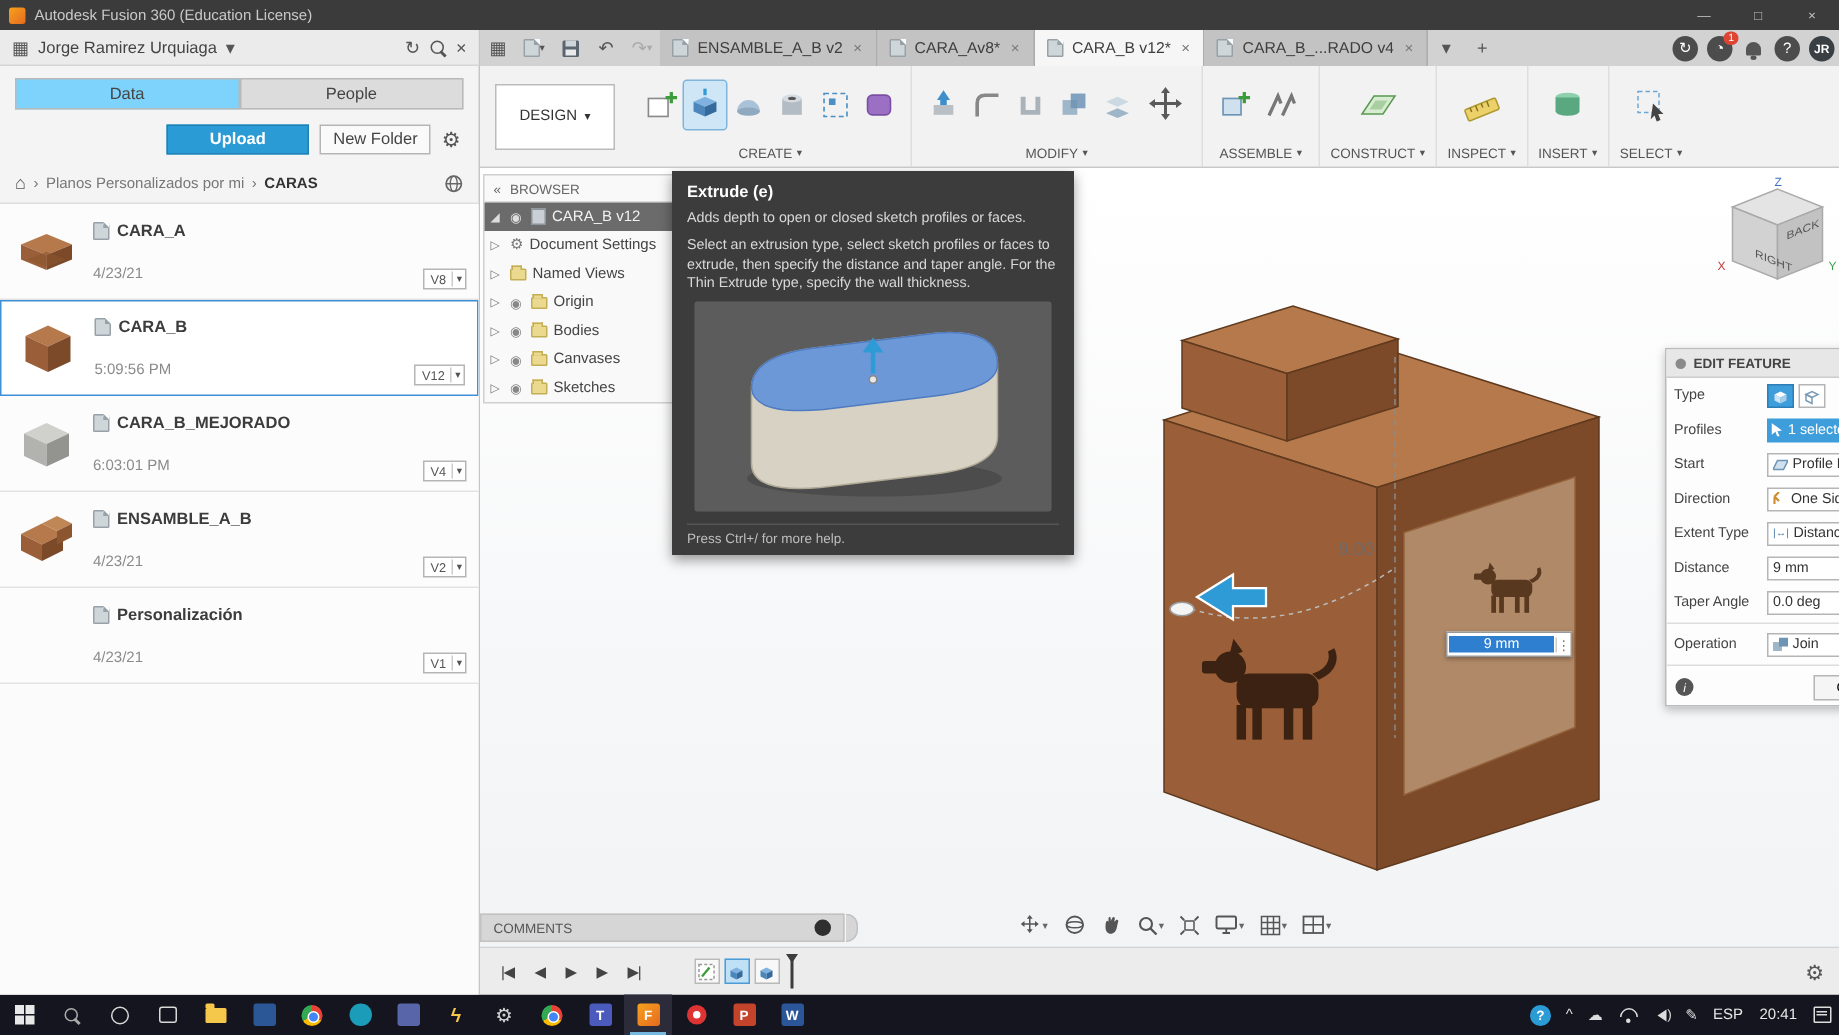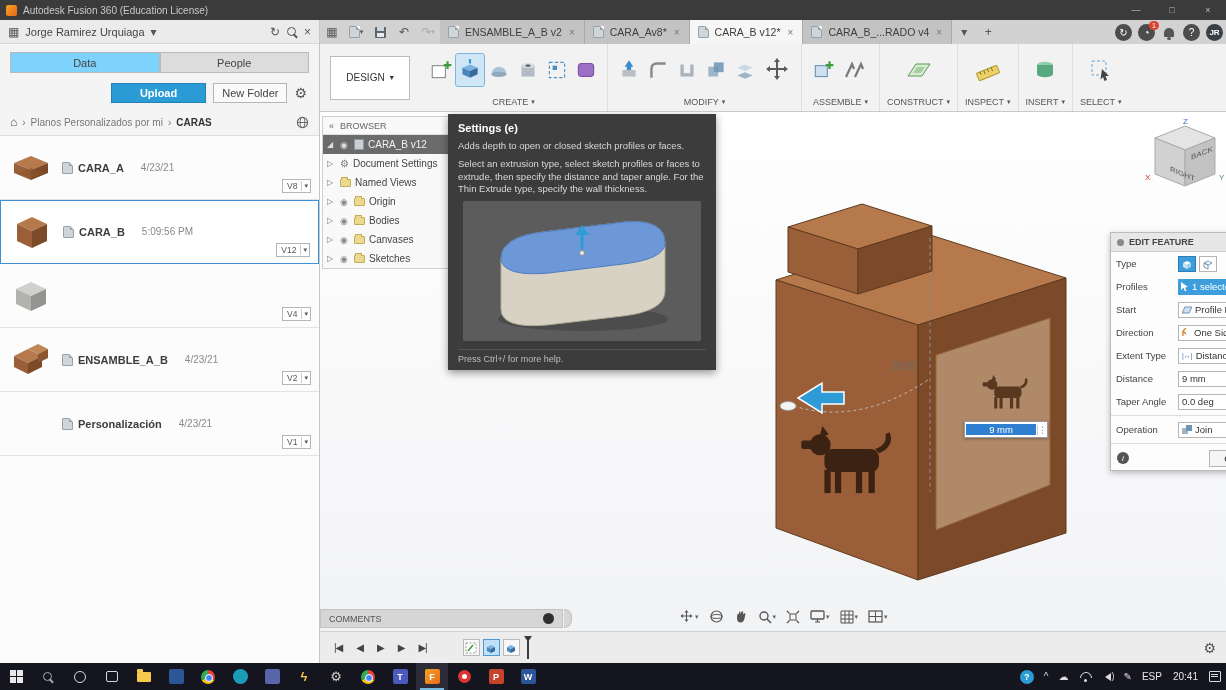--- a/index.html
+++ b/index.html
@@ -31,21 +31,21 @@
 .btn-upload{background:#2a9bd5;color:#fff;border:1px solid #1f81b4;padding:3px 28px;font-size:11px;font-weight:bold;cursor:pointer}
 .btn-newfolder{background:#fafafa;color:#444;border:1px solid #b5b5b5;padding:3px 8px;font-size:11px;cursor:pointer}
 .gear{font-size:14px;color:#555;cursor:pointer;line-height:1}
 .crumbs{display:flex;align-items:center;gap:5px;padding:4px 10px 6px;font-size:10px;color:#777;border-bottom:1px solid #ddd}
 .crumb-cur{color:#333;font-weight:bold}
 .crumbspacer{flex:1}
 .items{flex:1;overflow:hidden;background:#fbfbfb}
 .item{position:relative;height:64px;border-bottom:1px solid #e3e3e3;background:#fcfcfc;display:flex;align-items:center;padding:6px 8px;gap:8px;cursor:pointer}
 .item.selected{border:1px solid #3f8fd6;background:#fff}
 .thumb{width:46px;height:46px;display:flex;align-items:center;justify-content:center;flex:none}
-.iteminfo{flex:1;display:flex;gap:17px;min-width:0}
+.iteminfo{flex:1;display:flex;flex-direction:column;gap:17px;min-width:0}
 .itemname{display:flex;align-items:center;gap:5px;font-size:11px;font-weight:bold;color:#3c3c3c}
 .itemmeta{font-size:10px;color:#8a8a8a}
 .vchip{position:absolute;right:8px;bottom:6px;border:1px solid #b5b5b5;background:#fff;font-size:8.5px;color:#555;display:flex;align-items:center;cursor:pointer}
 .vchip span{padding:1px 4px}
 .vchip .vd{border-left:1px solid #ccc;padding:1px 2px;font-size:7px}
 .docico{width:11px;height:12px;background:#cfd6da;border:1px solid #97a1a8;border-radius:1px;position:relative;flex:none}
 .docico::after{content:"";position:absolute;right:-1px;top:-1px;border:2.5px solid;border-color:#fbfbfb #fbfbfb #97a1a8 #97a1a8}
 
 
 .docbar{height:24px;background:#d2d2d2;display:flex;align-items:stretch;font-size:10.5px;color:#3e3e3e}
@@ -272,20 +272,27 @@
         </div>
 
         <div class="item">
           <span class="thumb">
             <svg width="42" height="40" viewBox="0 0 42 40">
                 <polygon points="6,13 21,6 36,13 21,20" fill="#d0d0cc"></polygon>
                 <polygon points="6,13 21,20 21,35 6,28" fill="#b2b2ae"></polygon>
                 <polygon points="21,20 36,13 36,28 21,35" fill="#93938f"></polygon>
               </svg>
           </span>
+          <div class="iteminfo">
+            <div class="itemname">
+              <span class="docico"></span>
+              <span>CARA_B_MEJORADO</span>
+            </div>
+            <div class="itemmeta">6:03:01 PM</div>
+          </div>
           <span class="vchip">
               <span>V4</span>
               <span class="vd">▾</span>
             </span>
         </div>
 
         <div class="item">
           <span class="thumb">
             <svg width="42" height="40" viewBox="0 0 42 40">
                 <polygon points="4,16 18,9 32,16 18,23" fill="#b5794b"></polygon>
@@ -637,21 +644,21 @@
           </div>
           <div class="brow">
             <span class="bcaret">▷</span>
             <span class="beye">◉</span>
             <span class="folder"></span>
             <span>Sketches</span>
           </div>
         </div>
 
         <div class="tooltip">
-          <div class="tt-title">Settings (e)</div>
+          <div class="tt-title">Extrude (e)</div>
           <div class="tt-p">Adds depth to open or closed sketch profiles or faces.</div>
           <div class="tt-p">Select an extrusion type, select sketch profiles or faces to extrude, then specify the distance and taper angle. For the Thin Extrude type, specify the wall thickness.</div>
           <svg class="tt-img" width="238" height="140" viewBox="0 0 238 140">
             <rect x="0" y="0" width="238" height="140" fill="#5c5c5c"></rect>
             <ellipse cx="120" cy="118" rx="85" ry="12" fill="#4c4c4c"></ellipse>
             <path d="M38,108 L38,58 Q38,36 80,31 L162,21 Q202,18 202,42 L202,90 Q202,110 160,115 L84,124 Q38,128 38,108 Z" fill="#d8d2c4" stroke="#b0a996"></path>
             <path d="M38,58 Q38,36 80,31 L162,21 Q202,18 202,42 Q202,58 160,63 L86,72 Q40,76 38,58 Z" fill="#6d98d8" stroke="#4f7cc0"></path>
             <path d="M119,48 L119,30" stroke="#2e9bd6" stroke-width="3"></path>
             <path d="M112,34 L119,24 L126,34 Z" fill="#2e9bd6"></path>
             <circle cx="119" cy="52" r="2.5" fill="#e8e8e8" stroke="#888"></circle>

